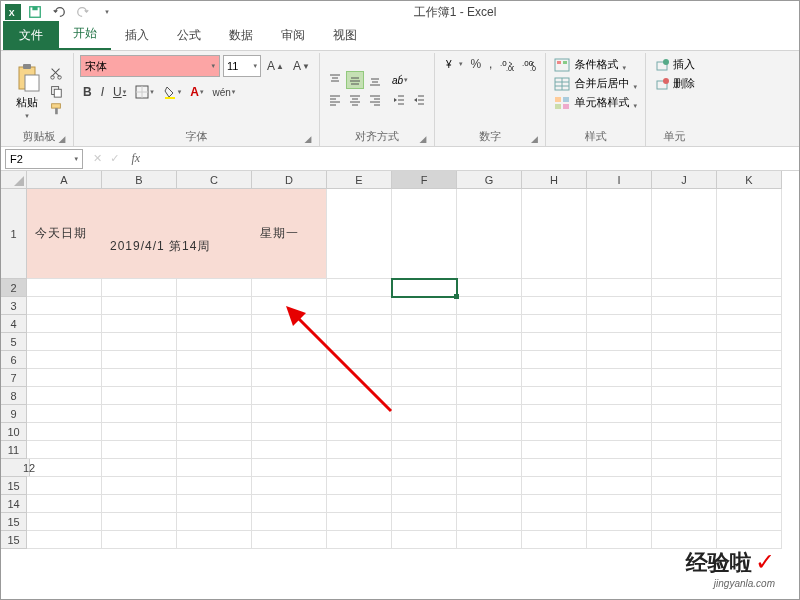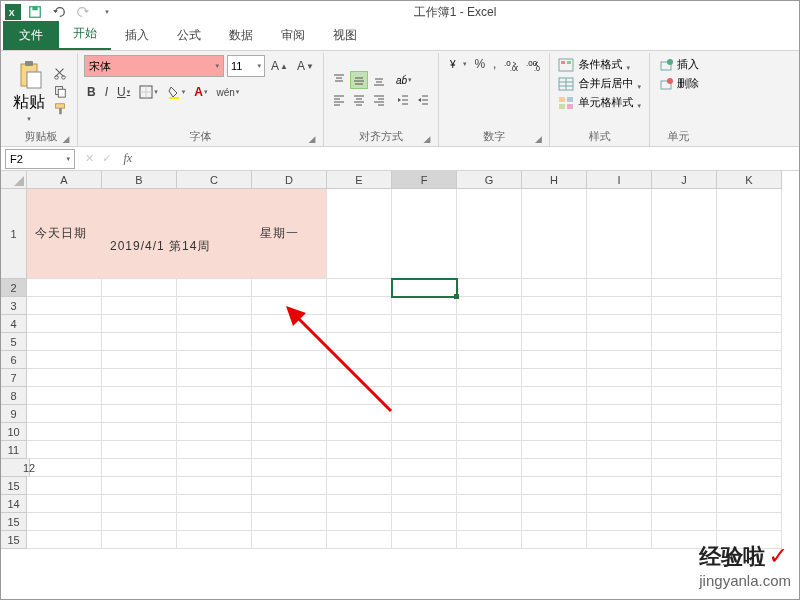--- a/index.html
+++ b/index.html
@@ -21,21 +21,21 @@
     
     
     .ribbon { background: #f3f3f3; height: 96px; display: flex; border-bottom: 1px solid #d4d4d4; padding: 2px 4px 0 4px; }
     .group { display: flex; flex-direction: column; border-right: 1px solid #d6d6d6; padding: 2px 6px 0 6px; }
     .group-content { flex: 1; display: flex; align-items: center; gap: 2px; }
     .group-label { text-align: center; font-size: 11px; color: #666; padding: 2px 0; position: relative; }
     .dialog-launcher { position: absolute; right: 0; bottom: 2px; width: 10px; height: 10px; font-size: 9px; color: #888; }
     
     .paste-btn { display: flex; flex-direction: column; align-items: center; gap: 2px; padding: 2px; }
     .paste-icon { width: 28px; height: 30px; display: flex; align-items: center; justify-content: center; }
-    .paste-btn .lbl { font-size: 16px; font-family: Liberation Serif, serif; }
+    .paste-btn .lbl { font-size: 11px; font-family: Liberation Serif, serif; }
     .small-btns { display: flex; flex-direction: column; gap: 2px; padding: 2px; }
     .small-btn { width: 18px; height: 16px; display: flex; align-items: center; justify-content: center; }
     
     .font-group .row1 { display: flex; gap: 3px; align-items: center; margin-bottom: 4px; }
     .font-group .row2 { display: flex; gap: 3px; align-items: center; }
     .font-select { width: 140px; height: 22px; border: 1px solid #ababab; background: #fca5a5; font-size: 11px; padding: 0 4px; display: flex; align-items: center; justify-content: space-between; }
     .size-select { width: 38px; height: 22px; border: 1px solid #ababab; background: #fff; font-size: 11px; padding: 0 3px; display: flex; align-items: center; justify-content: space-between; }
     .mini { font-size: 8px; color: #555; }
     .ribbon-btn { padding: 2px 3px; display: flex; align-items: center; gap: 1px; font-size: 12px; color: #444; }
     .bold-btn { font-weight: bold; }
@@ -53,21 +53,21 @@
     .num-group .row2 { display: flex; gap: 2px; }
     .num-select { width: 88px; height: 22px; border: 1px solid #ababab; background: #fff; font-size: 11px; padding: 0 4px; display: flex; align-items: center; justify-content: space-between; }
     
     .styles-group .style-item { display: flex; align-items: flex-end; gap: 4px; font-size: 11px; padding: 2px; }
     .style-ico { width: 16px; height: 14px; display: inline-flex; align-items: center; justify-content: center; }
     
     .cells-group .cell-item { display: flex; align-items: center; gap: 3px; font-size: 11px; padding: 2px; }
     
     
     .formula-row { display: flex; height: 24px; border-bottom: 1px solid #d4d4d4; align-items: center; }
-    .name-box { width: 70px; height: 20px; border: 1px solid #ababab; margin: 0 4px; font-size: 11px; padding: 1px 4px; display: flex; align-items: center; justify-content: space-between; background: #fff; }
+    .name-box { width: 78px; height: 20px; border: 1px solid #ababab; margin: 0 4px; font-size: 11px; padding: 1px 4px; display: flex; align-items: center; justify-content: space-between; background: #fff; }
     .fx-btns { display: flex; gap: 8px; padding: 0 6px; color: #888; align-items: center; }
     .fx-label { font-style: italic; font-family: Georgia, serif; font-size: 12px; color: #666; padding: 0 6px; }
     .formula-input { flex: 1; height: 20px; border: none; padding: 0 4px; }
     
     
     .sheet { position: relative; background: #fff; }
     .corner { position: absolute; left: 0; top: 0; width: 26px; height: 18px; background: #f0f0f0; border-right: 1px solid #ccc; border-bottom: 1px solid #ccc; }
     .corner::after { content: ""; position: absolute; right: 2px; bottom: 2px; border-left: 10px solid transparent; border-bottom: 10px solid #b8b8b8; }
     .col-headers { position: absolute; left: 26px; top: 0; height: 18px; display: flex; }
     .col-h { background: #f0f0f0; border-right: 1px solid #ccc; border-bottom: 1px solid #ccc; font-size: 11px; color: #444; display: flex; align-items: center; justify-content: center; }
@@ -80,24 +80,24 @@
     .merged-cell { background: #f8dcd4; justify-content: flex-start; padding-left: 8px; letter-spacing: 1px; }
     .selected-cell { outline: 2px solid #217346; outline-offset: -1px; }
     .fill-handle { position: absolute; width: 5px; height: 5px; background: #217346; right: -3px; bottom: -3px; }
     
     
     .arrow { position: absolute; pointer-events: none; }
     .arrow-line { stroke: #e60000; stroke-width: 3; }
     .arrow-head { fill: #e60000; }
     
     
-    .watermark { position: absolute; right: 8px; bottom: 10px; font-family: "Microsoft YaHei", sans-serif; color: #222; }
+    .watermark { position: absolute; right: 24px; bottom: 10px; font-family: "Microsoft YaHei", sans-serif; color: #222; }
     .watermark .big { font-size: 22px; font-weight: bold; }
     .watermark .check { color: #e60000; font-size: 24px; }
-    .watermark .small { font-size: 15px; color: #666; text-align: right; }
+    .watermark .small { font-size: 10px; font-style: italic; color: #666; text-align: right; }
   </style>
 </head>
 <body>
 
 <div class="titlebar">
   <span class="excel-icon">
     <svg viewBox="0 0 16 16">
         <rect width="16" height="16" fill="#217346"></rect>
         <text x="3" y="12" font-size="10" fill="#fff" font-weight="bold">X</text>
       </svg>

